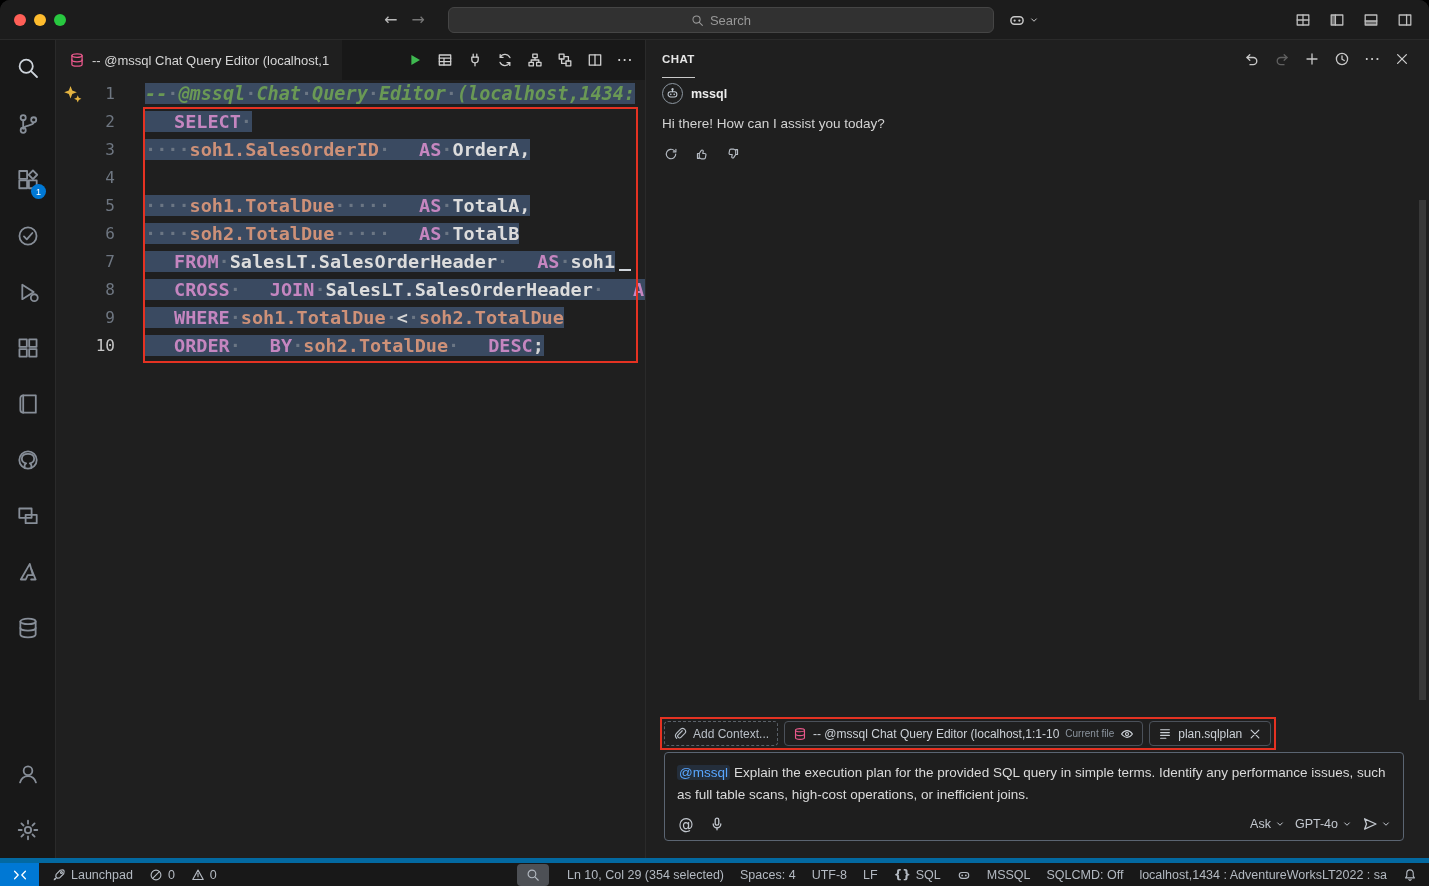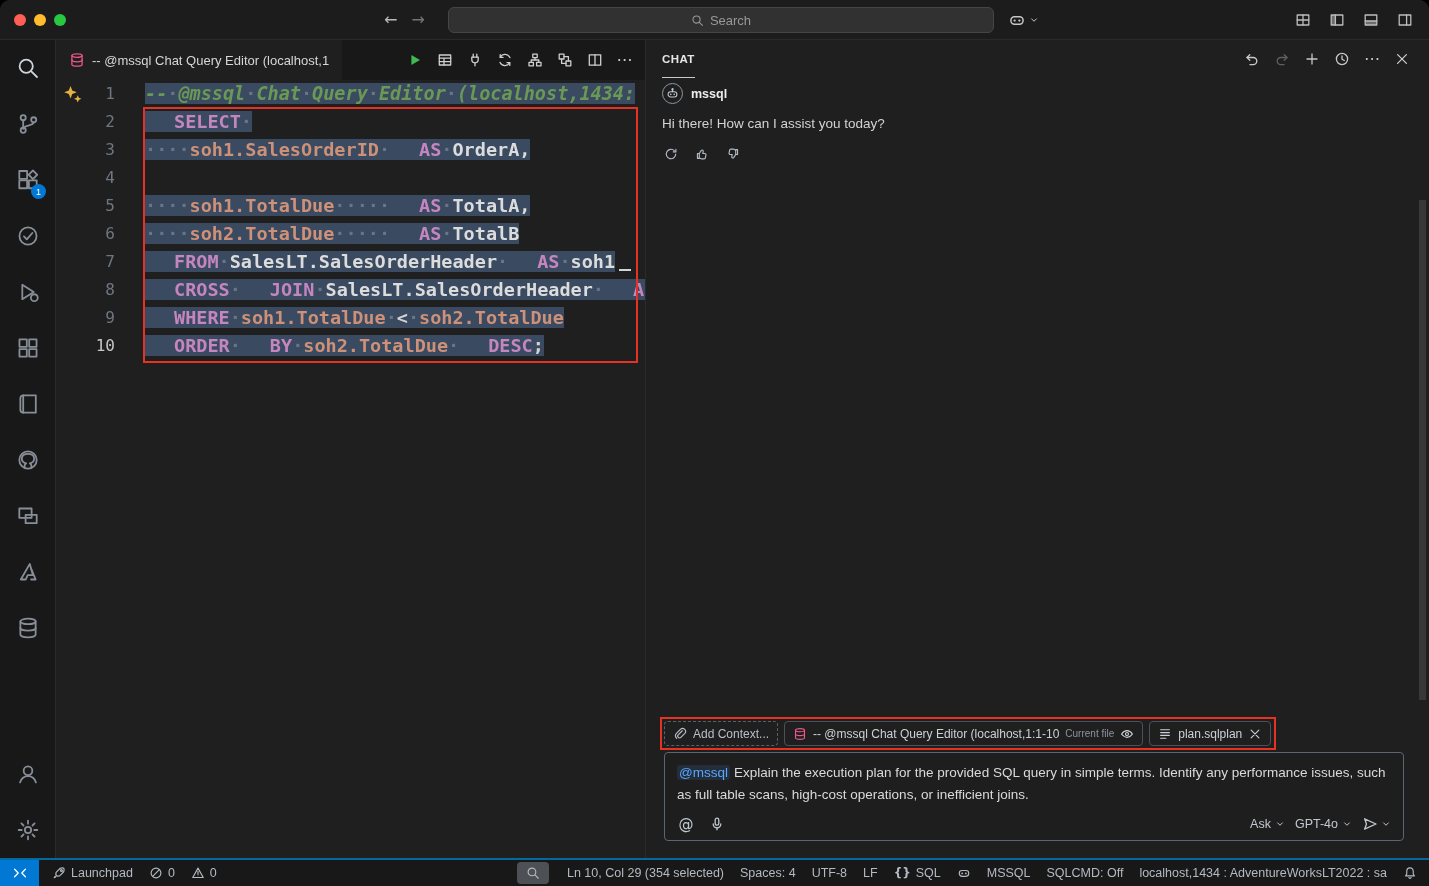--- a/index.html
+++ b/index.html
@@ -96,21 +96,21 @@
   .input-rest { margin-left:4px; }
   .input-toolbar { display:flex; align-items:center; gap:15px; margin-top:10px; color:#c3c8cf; font-size:12.5px; }
   .itbtn { display:flex; align-items:center; justify-content:center; width:18px; height:18px; cursor:pointer; }
   .it-right { margin-left:auto; display:flex; align-items:center; gap:10px; }
   .mode,.model { display:flex; align-items:center; gap:4px; cursor:pointer; }
   .send-wrap { display:flex; align-items:center; gap:3px; cursor:pointer; }
   .chat-scrollbar { position:absolute; right:3px; top:160px; width:7px; height:500px;
                     background:#4c4c4c; opacity:.55; }
 
   
-  .statusbar { height:28px; flex:none; background:#181818; border-top:2px solid #0369a1;
+  .statusbar { height:28px; flex:none; background:#181818; border-top:5px solid #0369a1;
                display:flex; align-items:center; font-size:12.5px; color:#b4bac2; }
   .remote { width:39px; height:100%; flex:none; background:var(--accent,#0078d4); color:#fff;
             display:flex; align-items:center; justify-content:center; cursor:pointer; }
   .sb-group { display:flex; align-items:center; height:100%; }
   .sb-left { margin-left:5px; }
   .sb-right { margin-left:auto; margin-right:4px; }
   .sb-item { display:flex; align-items:center; gap:5px; padding:0 8px; height:100%; cursor:pointer; white-space:nowrap; }
   .sb-item.highlight { background:#4d5055; border-radius:4px; height:22px; margin:0 10px; padding:0 9px; }
 
   

